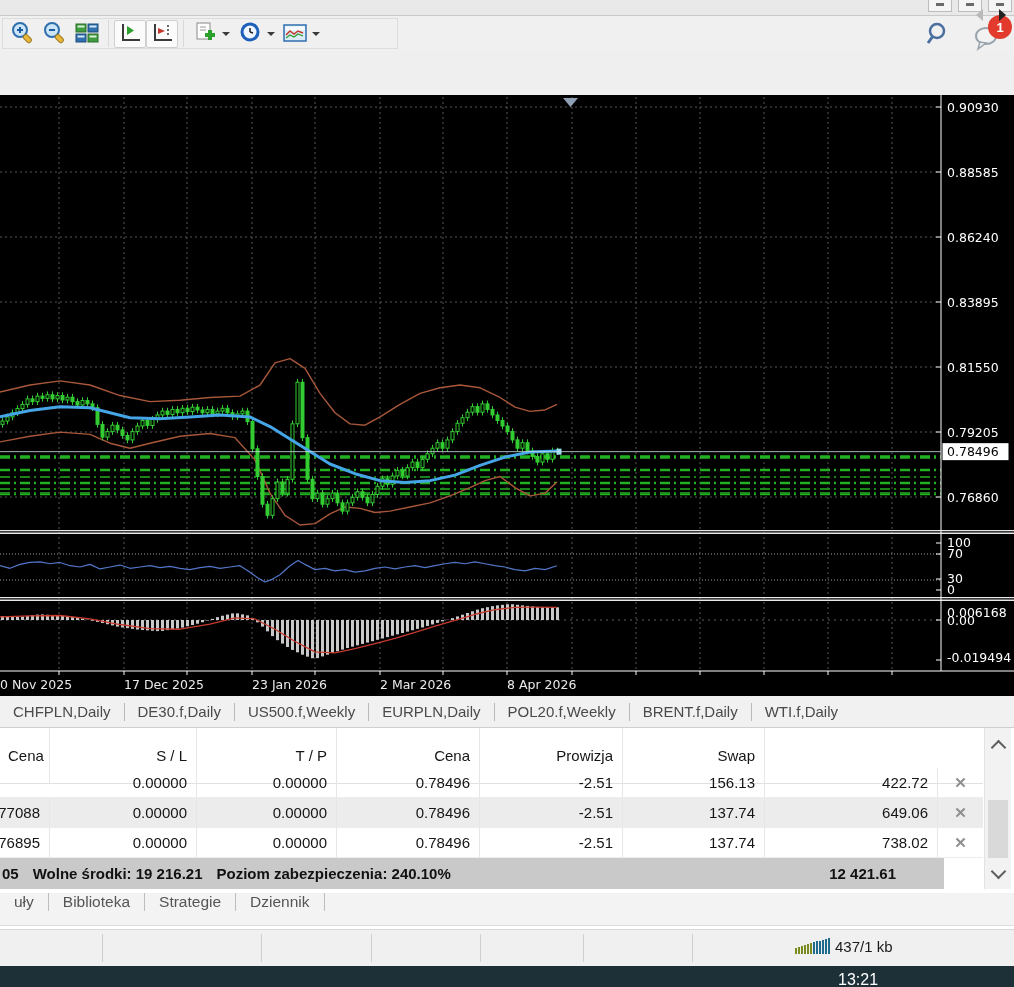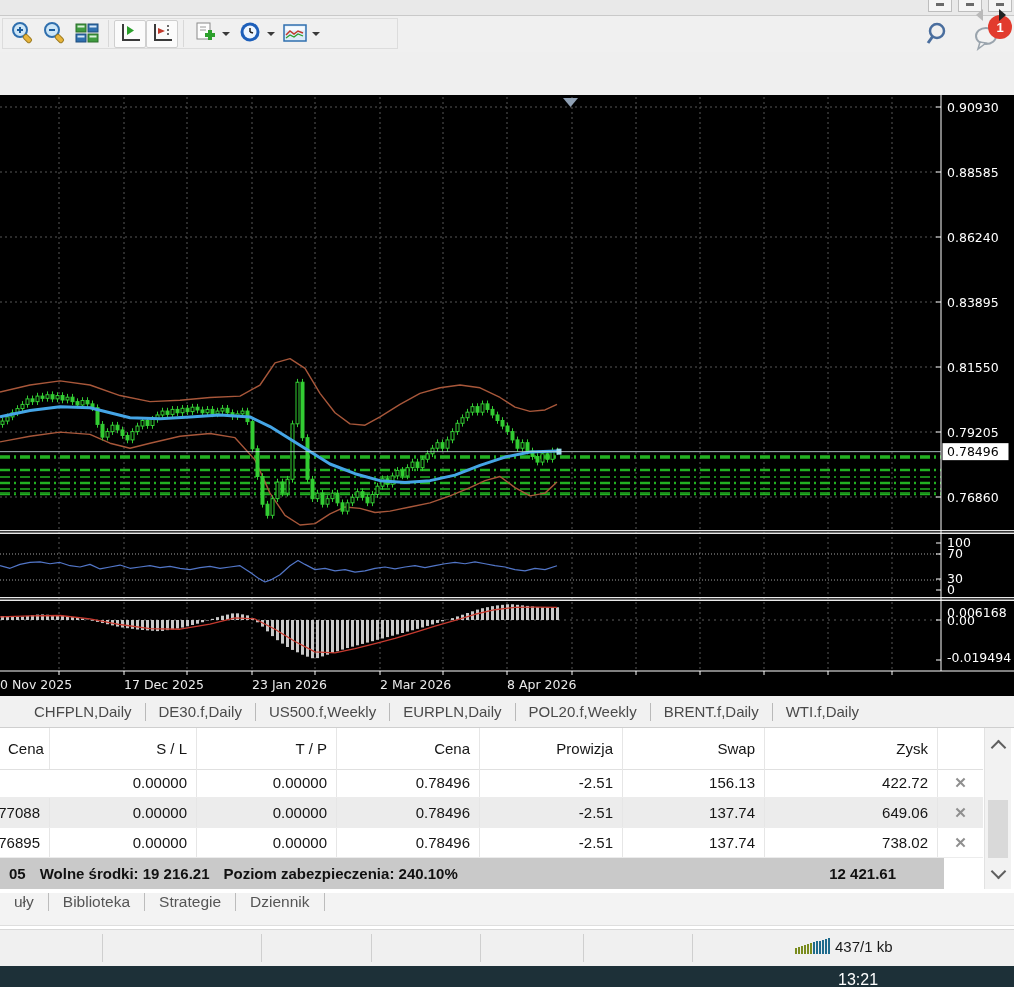--- a/index.html
+++ b/index.html
@@ -22,28 +22,28 @@
   #badge{position:absolute;right:-10px;top:-7px;width:24px;height:24px;border-radius:50%;background:#e23b2e;
          color:#fff;font-size:13px;font-weight:bold;display:flex;align-items:center;justify-content:center}
   
   #mid-gap{position:absolute;left:0;top:52px;width:1014px;height:43px;background:#efefef;border-bottom:1px solid #8d8d8d}
   
   #chart-wrap{position:absolute;left:0;top:95px;width:1014px;height:601px;background:#000}
   #chart-svg{display:block}
   #chart-svg text{font-family:"DejaVu Sans",sans-serif}
   
   #chart-tabs{position:absolute;left:0;top:696px;width:1014px;height:32px;background:#f1f1f1;border-bottom:1px solid #cfcfcf;
-              display:flex;align-items:center;font-size:15px;color:#4a4a4a;box-sizing:border-box;padding-left:21px}
+              display:flex;align-items:center;font-size:15px;color:#4a4a4a;box-sizing:border-box;padding-left:0}
   .ctab{padding:0 13px;white-space:nowrap}
   .ctab-sep{width:1px;height:18px;background:#b9b9b9}
   #tab-arrows{position:absolute;right:8px;top:9px;display:flex;gap:16px;align-items:center}
   .arr-l{width:0;height:0;border-top:6px solid transparent;border-bottom:6px solid transparent;border-right:7px solid #b9b9b9}
   .arr-r{width:0;height:0;border-top:6px solid transparent;border-bottom:6px solid transparent;border-left:7px solid #222}
   
-  #t-header{position:absolute;left:0;top:728px;width:983px;height:42px;background:#fff;border-bottom:1px solid #e0e0e0;
+  #t-header{position:absolute;left:0;top:728px;width:983px;height:56px;background:#fff;border-bottom:1px solid #e0e0e0;
             display:flex;font-size:15px;color:#151515;box-sizing:border-box}
   .t-cell{box-sizing:border-box;border-right:1px solid #e6e6e6;display:flex;align-items:center;justify-content:flex-end;
           padding-right:9px;overflow:hidden;white-space:nowrap}
   .t-cell.left{justify-content:flex-start;padding-left:8px}
   .t-cell.center{justify-content:center;padding:0}
   #t-rows{position:absolute;left:0;top:768px;width:983px}
   .t-row{display:flex;height:30px;font-size:15px;color:#151515;border-bottom:1px solid #ececec;box-sizing:border-box}
   .close-x{color:#8f8f8f;font-size:15px;font-weight:bold}
   #t-summary{position:absolute;left:0;top:858px;width:944px;height:31px;background:#c9c9c9;display:flex;align-items:center;
              font-size:15px;font-weight:bold;color:#111}
@@ -633,21 +633,20 @@
     <span class="arr-r"></span>
   </div>
 
   <div id="t-header">
       <div class="t-cell left" style="width: 50px;">Cena</div>
       <div class="t-cell" style="width: 147px;">S / L</div>
       <div class="t-cell" style="width: 140px;">T / P</div>
       <div class="t-cell" style="width: 143px;">Cena</div>
       <div class="t-cell" style="width: 143px;">Prowizja</div>
       <div class="t-cell" style="width: 142px;">Swap</div>
-      <div class="t-cell" style="width: 173px;">Zysk</div>
       <div class="t-cell center" style="width: 45px; border-right: none;"></div>
     </div>
   <div id="t-rows">
       <div class="t-row">
         <div class="t-cell" style="width: 50px; margin-top: 32px;">77579</div>
         <div class="t-cell" style="width: 147px;">0.00000</div>
         <div class="t-cell" style="width: 140px;">0.00000</div>
         <div class="t-cell" style="width: 143px;">0.78496</div>
         <div class="t-cell" style="width: 143px;">-2.51</div>
         <div class="t-cell" style="width: 142px;">156.13</div>
@@ -676,21 +675,21 @@
         <div class="t-cell" style="width: 143px;">-2.51</div>
         <div class="t-cell" style="width: 142px;">137.74</div>
         <div class="t-cell" style="width: 173px;">738.02</div>
         <div class="t-cell center" style="width: 45px; border-right: none;">
           <span class="close-x">✕</span>
         </div>
       </div>
     </div>
 
   <div id="t-summary">
-    <span class="gap1" style="margin-left:9px">05</span>
+    <span class="gap1" style="margin-left:2px">05</span>
     <span class="gap2">Wolne środki: 19 216.21</span>
     <span class="gap2">Poziom zabezpieczenia: 240.10%</span>
     <span id="summary-total">12 421.61</span>
   </div>
 
   <div id="t-scroll">
     <span class="chev" id="chev-up"></span>
     <span id="scroll-thumb"></span>
     <span class="chev" id="chev-down"></span>
   </div>

